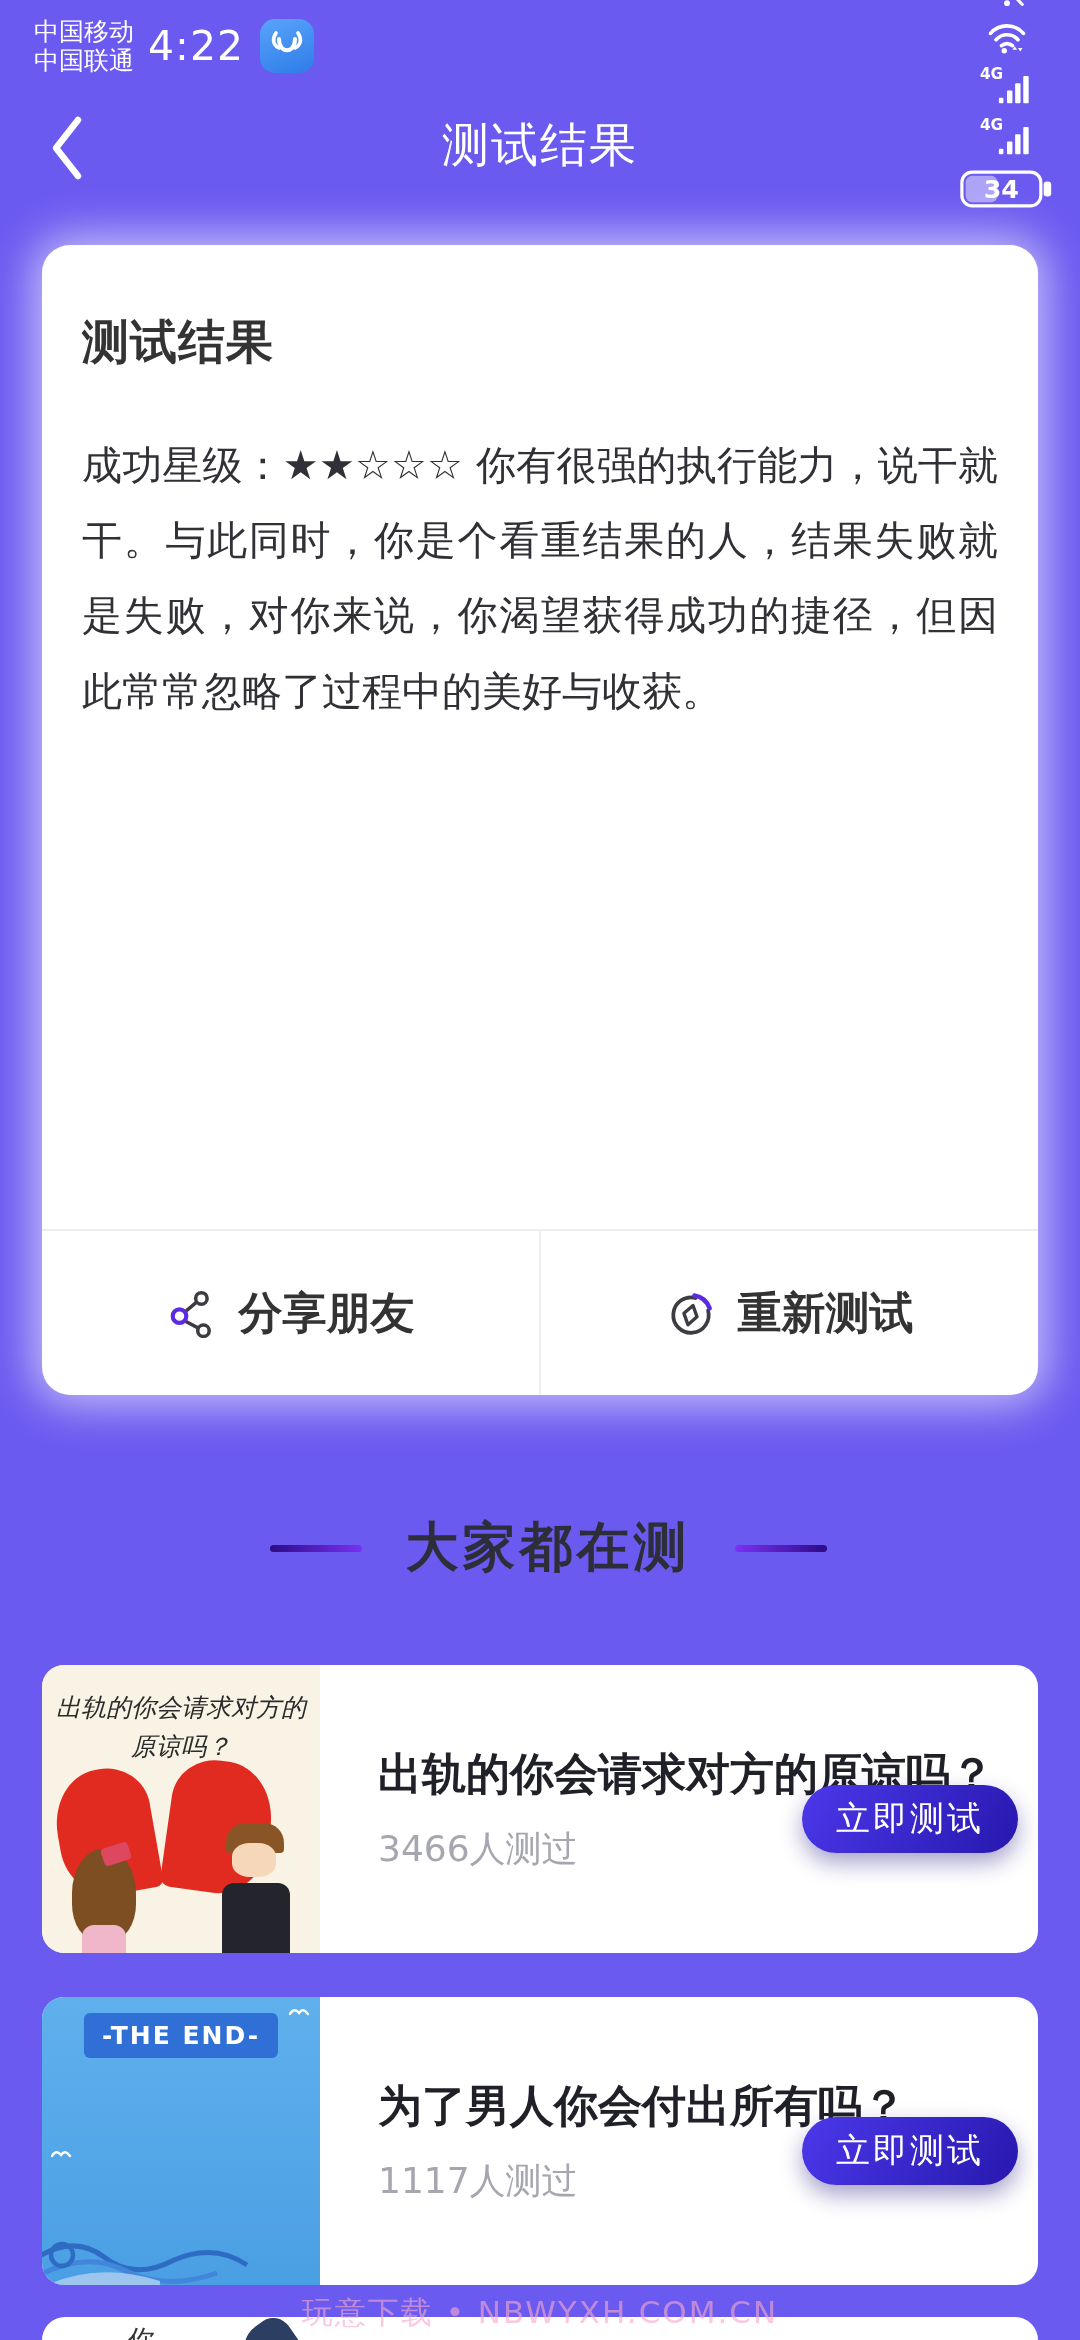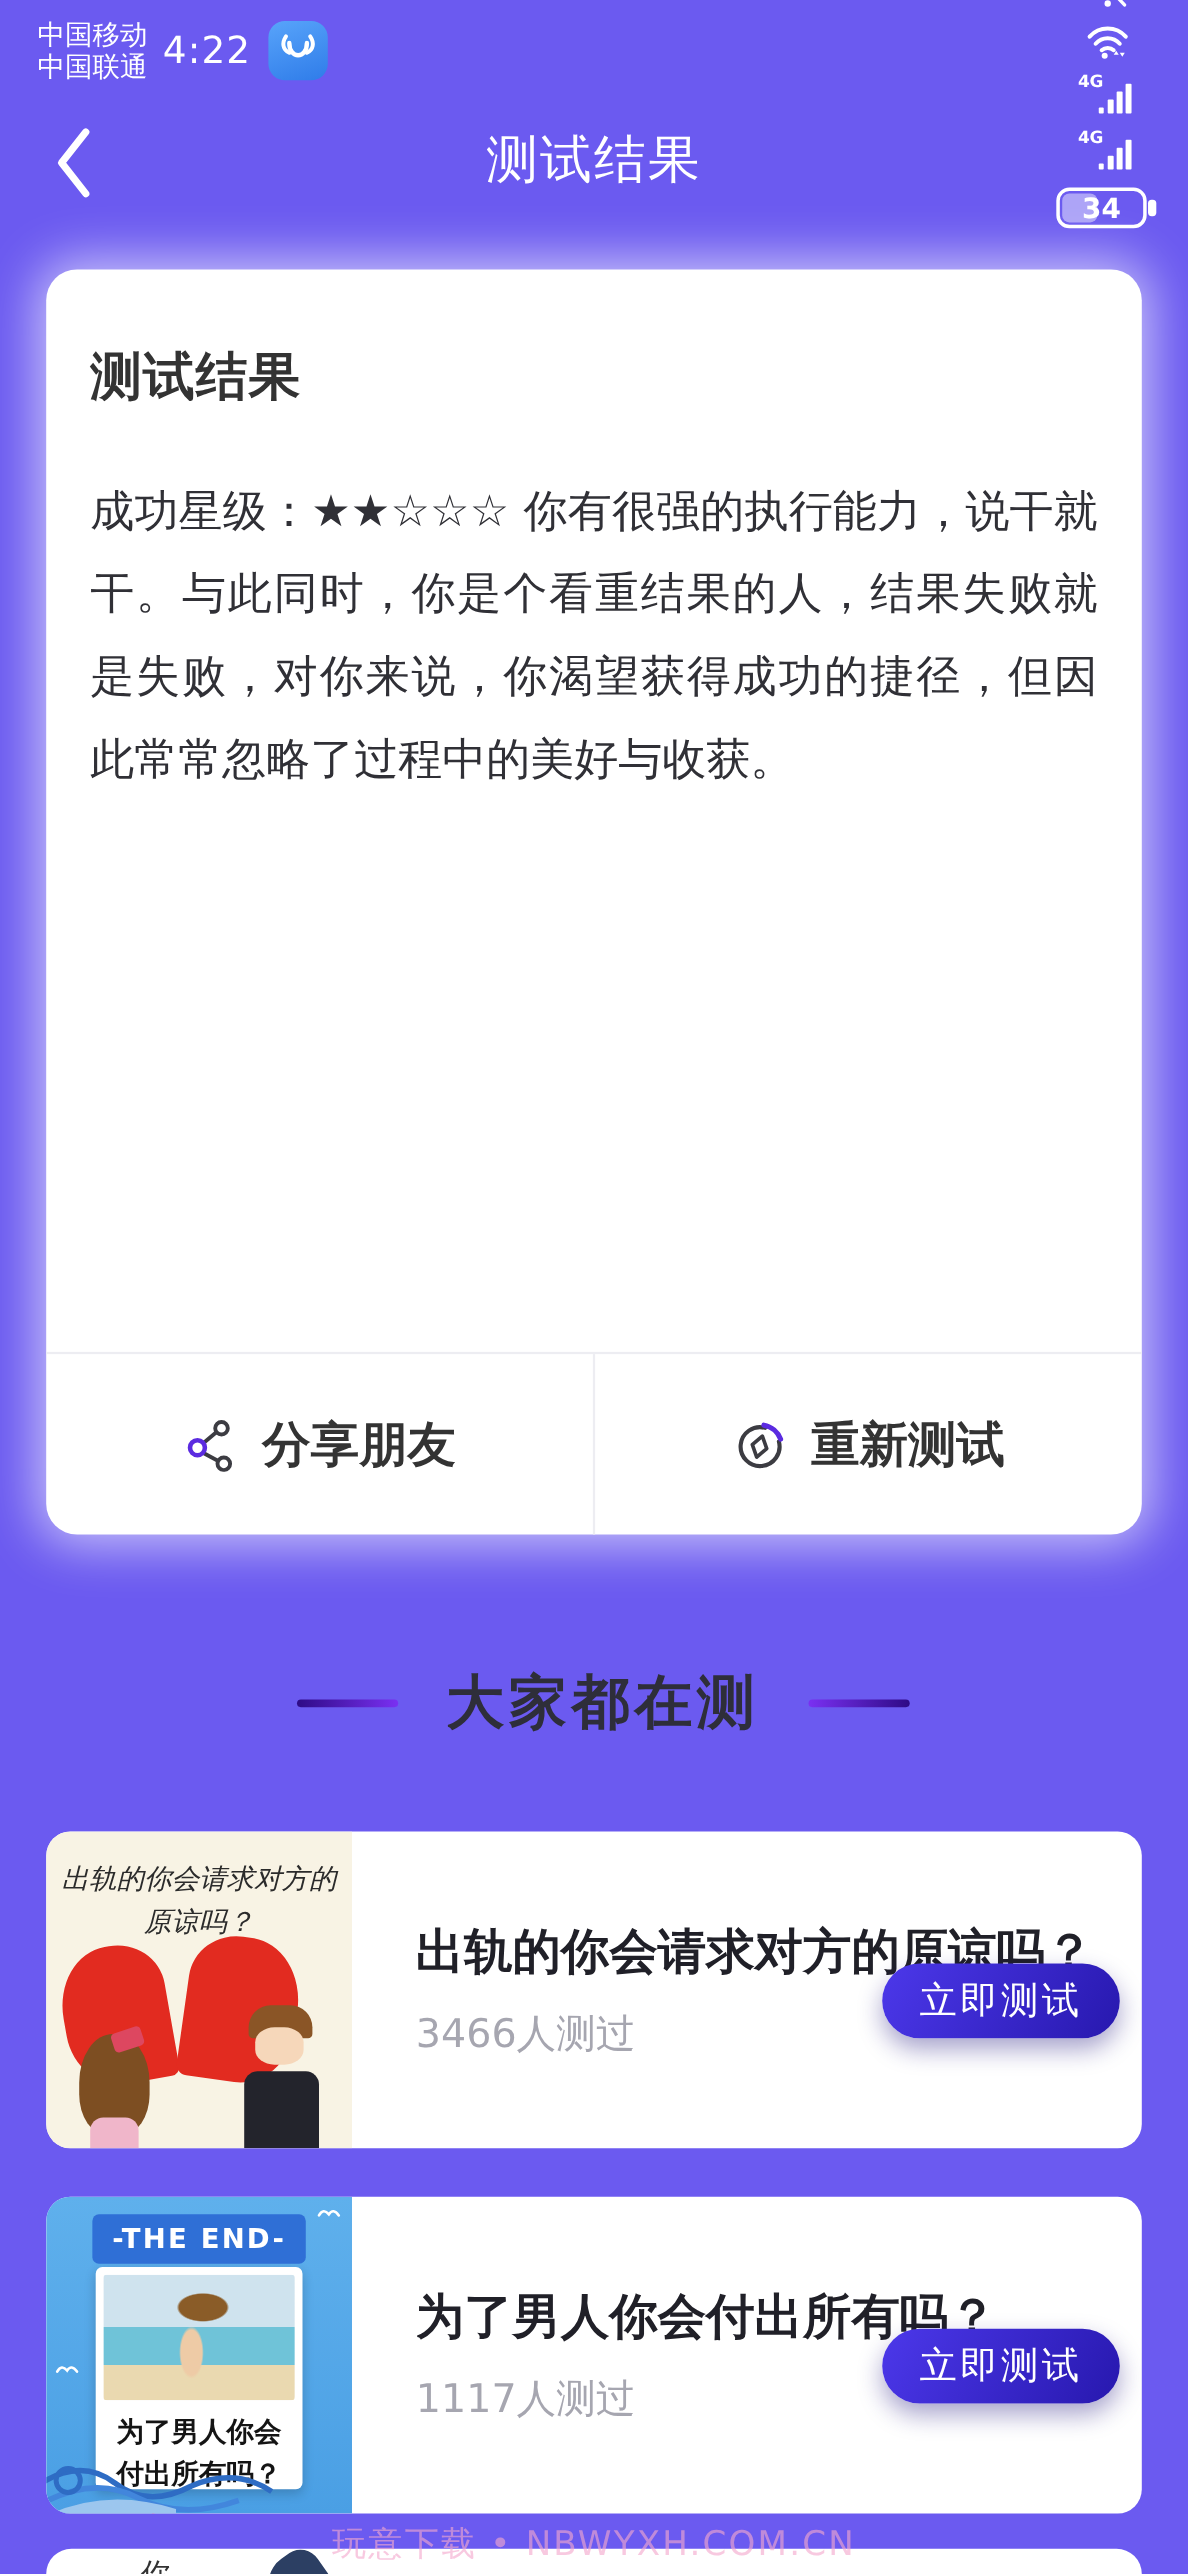--- a/index.html
+++ b/index.html
@@ -10,21 +10,21 @@
     position: relative; width: 1080px; height: 2340px;
     background: #6B5AF0; overflow: hidden; color: #fff;
   }
 
   
   .status-bar {
     position: absolute; top: 0; left: 0; right: 0; height: 84px;
     display: flex; align-items: center; padding: 8px 26px 0 34px;
   }
   .carrier { font-size: 25px; line-height: 29px; font-weight: 400; }
-  .clock { font-size: 34px; font-weight: 500; margin-left: 14px; letter-spacing: 1px; }
+  .clock { font-size: 41px; font-weight: 500; margin-left: 14px; letter-spacing: 1px; }
   .app-badge {
     width: 54px; height: 54px; margin-left: 16px; border-radius: 15px;
     background: linear-gradient(160deg, #58a4fa 0%, #2f7ce9 100%);
     display: flex; align-items: center; justify-content: center;
   }
   .sb-right { margin-left: auto; display: flex; align-items: center; gap: 9px; flex-direction: column; }
   .sb-right svg { display: block; }
 
   
   .header { position: absolute; top: 100px; left: 0; right: 0; height: 96px; }
@@ -308,31 +308,20 @@
 
   <div class="test-card" id="test-card-2">
     <div class="thumb thumb-end">
       <div class="end-banner">-THE END-</div>
       <svg class="bird b1" width="22" height="12" viewBox="0 0 22 12">
         <path d="M2 9 Q6 2 11 8 Q15 2 20 9" stroke="#fff" stroke-width="2.4" fill="none" stroke-linecap="round"></path>
       </svg>
       <svg class="bird b2" width="22" height="12" viewBox="0 0 22 12">
         <path d="M2 9 Q6 2 11 8 Q15 2 20 9" stroke="#fff" stroke-width="2.4" fill="none" stroke-linecap="round"></path>
       </svg>
-      <div class="polaroid">
-        <div class="photo"></div>
-        <div class="end-caption">
-          <div>为了男人你会</div>
-          <div>付出所有吗？</div>
-        </div>
-        <div class="end-script">
-          <div class="s1">Forever</div>
-
-        </div>
-      </div>
       <svg class="waves" viewBox="0 0 278 80" preserveAspectRatio="none">
         <path d="M-10 56 Q30 28 62 52 Q92 76 132 55 Q172 38 205 60" stroke="#2e6cc4" stroke-width="5" fill="none"></path>
         <path d="M-10 74 Q42 44 84 66 Q124 86 175 68" stroke="#4286dc" stroke-width="5" fill="none"></path>
         <circle cx="20" cy="50" r="11" stroke="#2e6cc4" stroke-width="4.5" fill="none"></circle>
         <path d="M0 82 Q55 56 118 76 L118 82 Z" fill="#9cc6ee"></path>
       </svg>
     </div>
     <div class="t-content">
       <div class="t-title">为了男人你会付出所有吗？</div>
       <div class="t-count">1117人测过</div>

